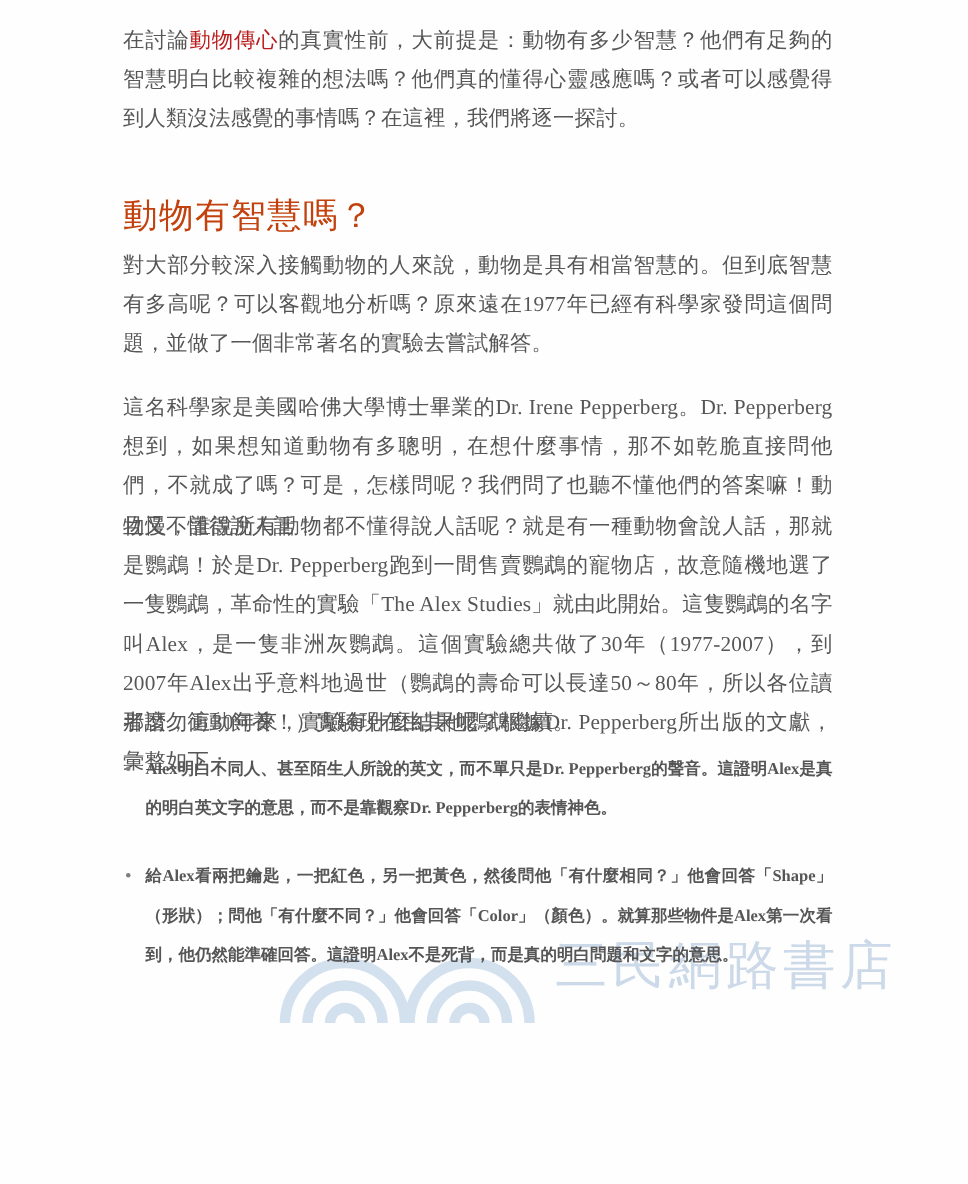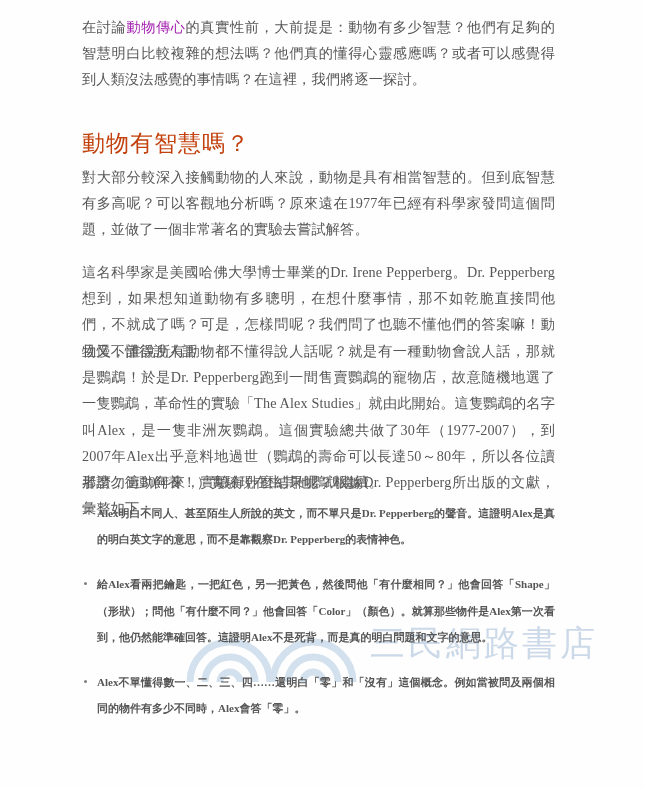--- a/index.html
+++ b/index.html
@@ -73,21 +73,21 @@
   }
 
   .para-intro {
     position: absolute;
     top: 14px;
     left: 0;
     width: 473px;
   }
 
   .hl {
-    color: #a21caf;
+    color: #b91c1c;
   }
 
   h2.section-heading {
     position: absolute;
     top: 128px;
     left: 0;
     margin: 0;
     font-family: "Liberation Sans", "DejaVu Sans", sans-serif;
     font-size: 23px;
     font-weight: 400;
@@ -168,21 +168,20 @@
     <h2 class="section-heading">動物有智慧嗎？</h2>
 
     <p class="body-para para-1">對大部分較深入接觸動物的人來說，動物是具有相當智慧的。但到底智慧有多高呢？可以客觀地分析嗎？原來遠在1977年已經有科學家發問這個問題，並做了一個非常著名的實驗去嘗試解答。</p>
     <p class="body-para para-2">這名科學家是美國哈佛大學博士畢業的Dr. Irene Pepperberg。Dr. Pepperberg想到，如果想知道動物有多聰明，在想什麼事情，那不如乾脆直接問他們，不就成了嗎？可是，怎樣問呢？我們問了也聽不懂他們的答案嘛！動物又不懂得說人話！</p>
     <p class="body-para para-3">且慢，誰說所有動物都不懂得說人話呢？就是有一種動物會說人話，那就是鸚鵡！於是Dr. Pepperberg跑到一間售賣鸚鵡的寵物店，故意隨機地選了一隻鸚鵡，革命性的實驗「The Alex Studies」就由此開始。這隻鸚鵡的名字叫Alex，是一隻非洲灰鸚鵡。這個實驗總共做了30年（1977-2007），到2007年Alex出乎意料地過世（鸚鵡的壽命可以長達50～80年，所以各位讀者請勿衝動飼養！）實驗現在由其他鸚鵡繼續。</p>
     <p class="body-para para-4">那麼，這30年來，實驗有什麼結果呢？根據Dr. Pepperberg所出版的文獻，彙整如下：</p>
 
     <ul class="bullets">
       <li>Alex明白不同人、甚至陌生人所說的英文，而不單只是Dr. Pepperberg的聲音。這證明Alex是真的明白英文字的意思，而不是靠觀察Dr. Pepperberg的表情神色。</li>
       <li>給Alex看兩把鑰匙，一把紅色，另一把黃色，然後問他「有什麼相同？」他會回答「Shape」（形狀）；問他「有什麼不同？」他會回答「Color」（顏色）。就算那些物件是Alex第一次看到，他仍然能準確回答。這證明Alex不是死背，而是真的明白問題和文字的意思。</li>
-      <li>Alex不單懂得數一、二、三、四……還明白「零」和「沒有」這個概念。例如當被問及兩個相同的物件有多少不同時，Alex會答「零」。</li>
     </ul>
 
   </div>
 
   <div class="side-rail">
     
     
     
   </div>
 

